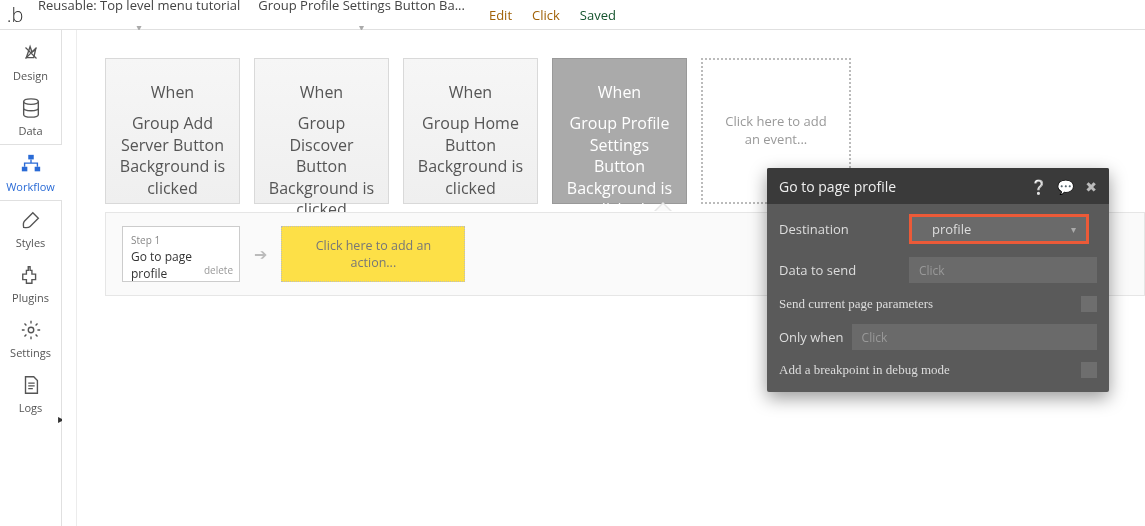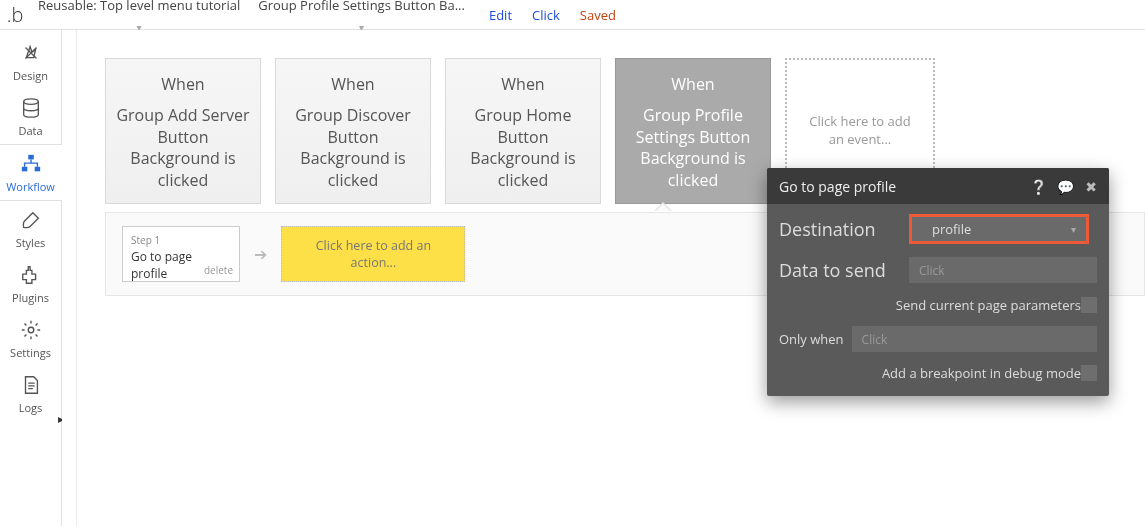--- a/index.html
+++ b/index.html
@@ -4,39 +4,39 @@
 <style>
 * { box-sizing: border-box; margin: 0; padding: 0; }
 body { font-family: -apple-system, "Segoe UI", "Open Sans", Arial, sans-serif; font-size: 13px; color: #333; background: #fff; width: 1145px; height: 526px; overflow: hidden; position: relative; }
 
 
 .topbar { height: 30px; border-bottom: 1px solid #e0e0e0; display: flex; align-items: center; padding-left: 4px; gap: 6px; }
 .logo-b { width: 22px; height: 22px; display: flex; align-items: center; justify-content: center; font-weight: 300; font-size: 20px; color: #333; }
 .crumb-pill { display: flex; align-items: center; gap: 6px; padding: 2px 6px; color: #444; font-size: 13px; flex-direction: column; }
 .crumb-pill .chev { color: #aaa; font-size: 10px; padding: 0 2px; }
 .top-links { display: flex; gap: 20px; margin-left: 12px; }
-.top-links span { color: #1d4ed8; cursor: pointer; }
-.top-links .saved { color: #c2410c; }
+.top-links span { color: #a16207; cursor: pointer; }
+.top-links .saved { color: #14532d; }
 
 
 .sidebar { position: absolute; left: 0; top: 30px; bottom: 0; width: 62px; border-right: 1px solid #e0e0e0; display: flex; flex-direction: column; align-items: center; padding-top: 4px; }
 .side-item { width: 62px; display: flex; flex-direction: column; align-items: center; justify-content: center; padding: 8px 0 6px; color: #555; font-size: 11px; gap: 4px; cursor: pointer; }
 .side-item.active { background: #fff; border-top: 1px solid #e0e0e0; border-bottom: 1px solid #e0e0e0; }
 .side-item.active .label, .side-item.active svg { color: #2a6bd6; fill: #2a6bd6; }
 .side-item .label { font-size: 11px; }
 .side-item svg { width: 22px; height: 22px; fill: #555; }
 .expand-arrow { position: absolute; right: -3px; top: 380px; color: #333; font-size: 12px; }
 
 
 .canvas { position: absolute; left: 62px; right: 0; top: 30px; bottom: 0; background: #fff; overflow: hidden; }
 .canvas-inner { position: absolute; left: 14px; top: 0; right: 0; bottom: 0; border-left: 1px solid #ececec; }
 
 
 .events-row { position: absolute; left: 28px; top: 28px; display: flex; gap: 14px; }
-.event-card { width: 156px; height: 146px; border: 1px solid #d9d9d9; background: linear-gradient(#f6f6f6, #efefef); display: flex; flex-direction: column; align-items: center; padding: 14px 10px 0; text-align: center; color: #555; }
+.event-card { width: 135px; height: 146px; border: 1px solid #d9d9d9; background: linear-gradient(#f6f6f6, #efefef); display: flex; flex-direction: column; align-items: center; padding: 22px 10px 0; text-align: center; color: #555; }
 .event-card .when { font-size: 16px; color: #555; margin-bottom: 10px; }
 .event-card .desc { font-size: 16px; line-height: 1.35; color: #555; }
 .event-card.selected { background: #aaaaaa; border-color: #999; }
 .event-card.selected .when { color: #fff; }
 .event-card.selected .desc { color: #fff; }
 .event-card.add { background: #fff; border: 2px dotted #bbb; color: #999; justify-content: center; padding: 0 16px; width: 150px; height: 146px; }
 .event-card.add .desc { color: #999; font-size: 13px; }
 
 
 .notch { position: absolute; left: 577px; top: 172px; width: 0; height: 0; border-left: 9px solid transparent; border-right: 9px solid transparent; border-bottom: 9px solid #e6e6e6; }
@@ -52,27 +52,27 @@
 .add-action { width: 184px; height: 56px; border: 1px dotted #bbb; background: #fde047; display: flex; align-items: center; justify-content: center; color: #777; font-size: 12.5px; padding: 0 10px; text-align: center; }
 
 
 .prop-panel { position: absolute; top: 138px; left: 690px; width: 342px; background: #5a5a5a; color: #ddd; border-radius: 2px; box-shadow: 0 6px 18px rgba(0,0,0,0.4); font-size: 13px; }
 .prop-header { height: 36px; background: #3a3a3a; display: flex; align-items: center; padding: 0 12px; color: #eee; border-top-left-radius: 2px; border-top-right-radius: 2px; }
 .prop-header .title { flex: 1; font-size: 14px; }
 .prop-header .icons { display: flex; gap: 10px; color: #bbb; }
 .prop-header .icons span { cursor: pointer; font-size: 14px; }
 .prop-body { padding: 10px 12px 14px; display: flex; flex-direction: column; gap: 12px; }
 .prop-row { display: flex; align-items: center; gap: 10px; min-height: 28px; }
-.prop-row .lbl { width: 120px; color: #ddd; font-size: 18px; }
+.prop-row .lbl { width: 120px; color: #ddd; font-size: 13px; }
 .prop-row .control { flex: 1; }
 .select-box { width: 180px; height: 30px; background: #6a6a6a; color: #ddd; display: flex; align-items: center; padding: 0 20px; position: relative; font-size: 13px; }
 .select-box .chev { position: absolute; right: 10px; color: #aaa; font-size: 10px; }
 .select-box.highlight { border: 3px solid #ec5a38; }
 .click-box { flex: 1; height: 26px; background: #6a6a6a; color: #999; display: flex; align-items: center; padding: 0 10px; font-size: 12px; }
-.toggle-row { display: flex; align-items: center; justify-content: flex-end; }
+.toggle-row { display: flex; align-items: center; justify-content: space-between; font-family: Liberation Serif, serif; }
 .toggle-row .tlabel { color: #ddd; font-size: 13px; }
 .toggle-box { width: 16px; height: 16px; background: #6e6e6e; }
 .only-when-row { display: flex; align-items: center; gap: 8px; }
 .only-when-row .fill-click { flex: 1; height: 26px; background: #6a6a6a; color: #999; display: flex; align-items: center; padding: 0 10px; font-size: 12px; }
 </style>
 </head>
 <body>
 
 <div class="topbar">
   <div class="logo-b">.b</div>

